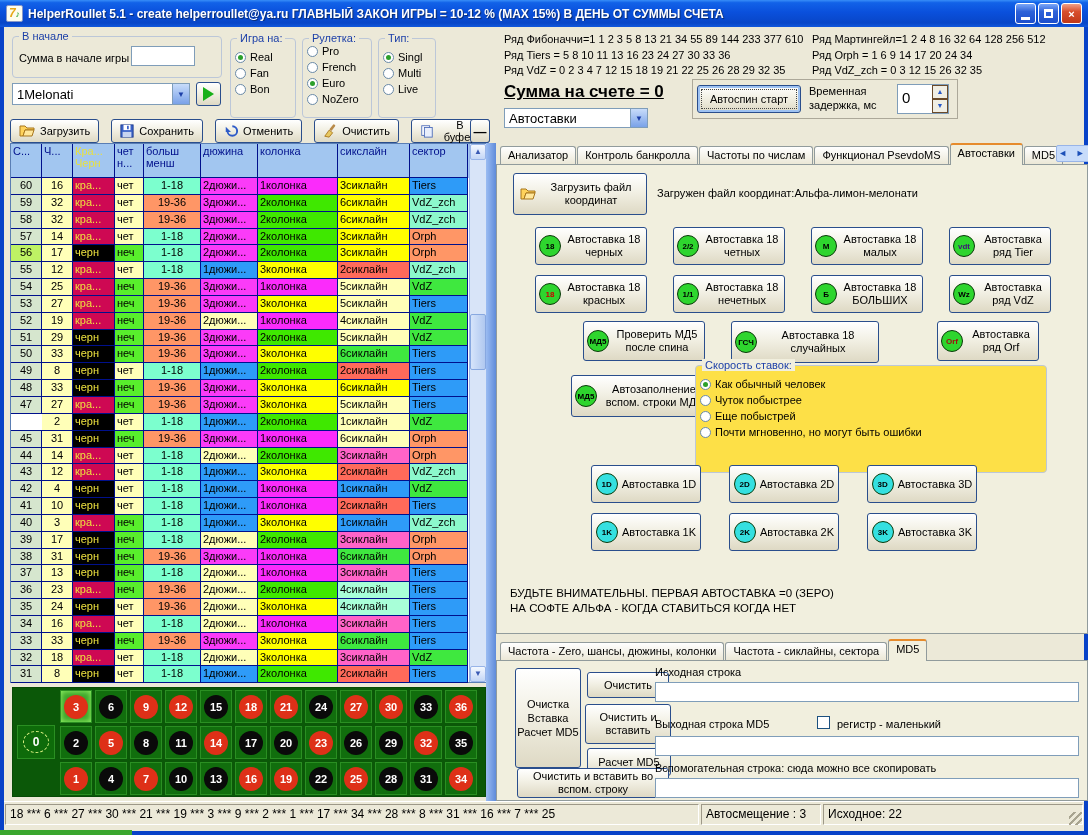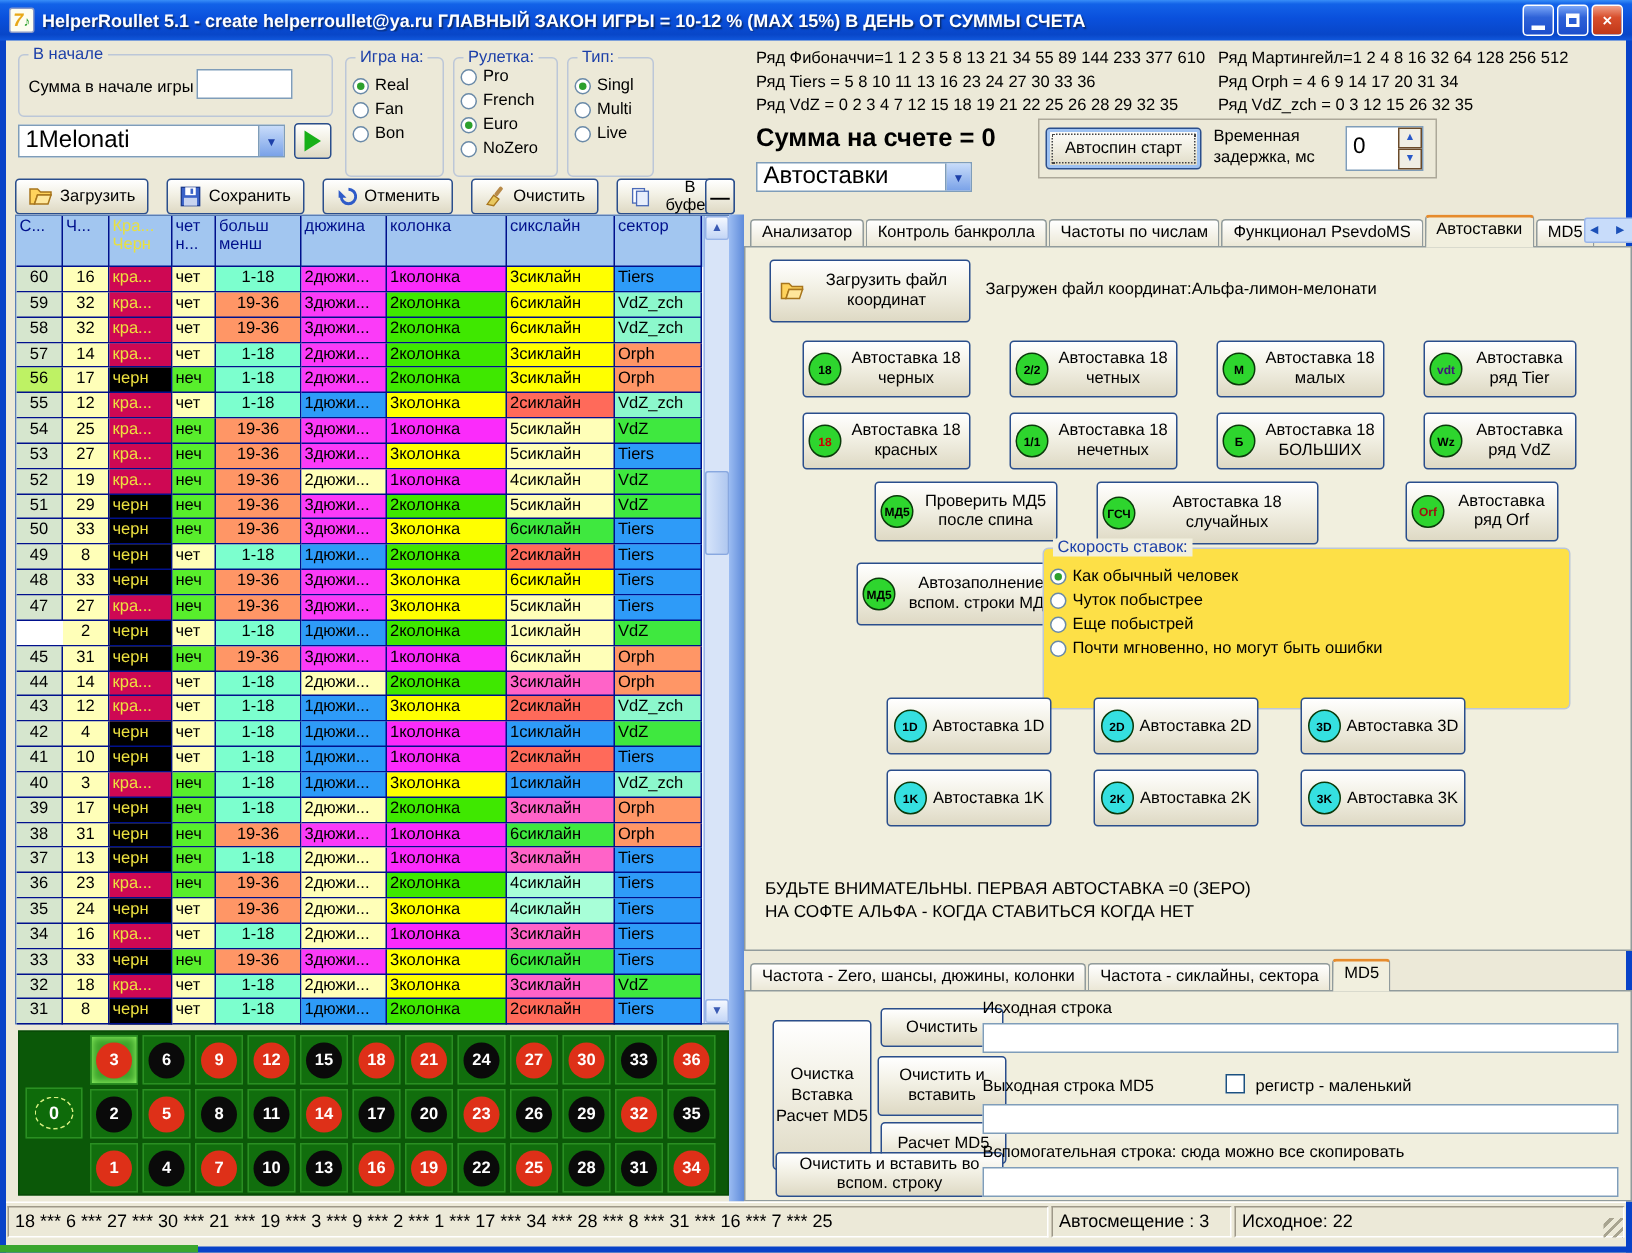--- a/index.html
+++ b/index.html
@@ -25,21 +25,21 @@
   
   .gb { position:absolute; border:1px solid #BCC7D8; border-radius:4px; }
   .gb-title { position:absolute; top:-7px; left:6px; background:#ECE9D8; padding:0 3px; color:#1C3FA8; font-size:11px; }
   .radio-row { display:flex; align-items:center; gap:4px; margin:4px 4px; cursor:default; }
   .radio { width:11px; height:11px; border-radius:50%; border:1px solid #6A8AA8; background:#fff; flex:none; position:relative; }
   .radio.sel::after { content:""; position:absolute; left:2px; top:2px; width:5px; height:5px; border-radius:50%; background:#2CA02C; }
   .xpbtn { background:linear-gradient(180deg,#FFFFFF,#F2F0E4 45%,#DED9C4); border:1px solid #2A4E8C; border-radius:3px;
     font-family:inherit; font-size:11px; color:#000; cursor:default; }
   .input { background:#fff; border:1px solid #7F9DB9; height:20px; font-size:11px; padding:1px 3px; font-family:inherit; }
   .combo { position:absolute; background:#fff; border:1px solid #7F9DB9; display:flex; align-items:center; }
-  .combo .cval { flex:1; padding:0 4px; font-size:16px; white-space:nowrap; overflow:hidden; }
+  .combo .cval { flex:1; padding:0 4px; font-size:13px; white-space:nowrap; overflow:hidden; }
   .combo .cbtn { width:17px; align-self:stretch; background:linear-gradient(180deg,#C8DCFA,#7AA2E8); border-left:1px solid #7F9DB9;
     color:#1C3FA8; font-size:8px; display:flex; align-items:center; justify-content:center; }
   
   .toolbar { position:absolute; left:6px; top:119px; width:480px; height:30px; display:flex; gap:12px; }
   .tbbtn { height:24px; display:flex; align-items:center; justify-content:center; gap:5px; padding:0 8px; }
   .minusbtn { position:absolute; left:466px; top:119px; width:20px; height:24px; font-weight:bold; font-size:13px; }
   
   .dtable { position:absolute; left:6px; top:143px; width:477px; height:540px; background:#fff; border:1px solid #5A7EB4; }
   .thead { display:flex; height:34px; background:#A2C6F0; }
   .th { border-right:1px solid #00108C; border-bottom:1px solid #00108C; color:#00108C; font-size:11px; padding:1px 2px;
@@ -65,21 +65,21 @@
   .brow { position:absolute; left:47px; display:flex; gap:3px; }
   .bcell { width:32px; height:33px; background:#116E0D; border:1px solid #2A8F22; display:flex; align-items:center; justify-content:center; }
   .bcell.hl { background:#3CA32A; box-shadow:inset 0 0 6px #9CFF6C; }
   .bnum { width:24px; height:24px; border-radius:50%; color:#fff; font-weight:bold; font-size:11px;
     display:flex; align-items:center; justify-content:center; }
   .bred { background:#DE3018; } .bblack { background:#0A0A0A; }
   
   .splitter { position:absolute; left:482px; top:143px; width:10px; height:662px; background:linear-gradient(90deg,#9BBCF2,#5F8BDA); }
   
   .series { position:absolute; top:32px; line-height:15.5px; font-size:11px; white-space:nowrap; }
-  .sumlbl { position:absolute; left:500px; top:82px; font-size:17px; font-weight:bold; }
+  .sumlbl { position:absolute; left:500px; top:82px; font-size:17px; font-weight:bold;text-decoration:underline; }
   .autospin-box { position:absolute; left:688px; top:79px; width:266px; height:40px; border:1px solid #ACA899; background:#ECE9D8; }
   .autospin-btn { position:absolute; left:4px; top:5px; width:104px; height:28px; box-shadow:inset 0 0 0 2px #9EC2F2; outline:1px dotted #444; outline-offset:-5px; }
   .delay-lbl { position:absolute; left:116px; top:4px; width:82px; line-height:14px; }
   .spinner { position:absolute; left:204px; top:4px; width:52px; height:30px; background:#fff; border:1px solid #7F9DB9; display:flex; }
   .spin-val { flex:1; font-size:15px; padding:4px 0 0 4px; }
   .spin-btns { width:16px; display:flex; flex-direction:column; }
   .spin-btn { flex:1; background:#F0EEE4; border:1px solid #6A4A2A; color:#2858C8; font-size:7px; text-align:center; line-height:12px; }
   
   .tabstrip { position:absolute; display:flex; align-items:flex-end; height:22px; }
   .tab { height:19px; padding:2px 7px 0; margin-right:1px; background:linear-gradient(180deg,#FFFFFF,#EAE6D4);
@@ -747,21 +747,21 @@
 
   <div class="splitter"></div>
 
   <div class="series" id="seriesL" style="left:500px;">
       <div>Ряд Фибоначчи=1 1 2 3 5 8 13 21 34 55 89 144 233 377 610</div>
       <div>Ряд Tiers = 5 8 10 11 13 16 23 24 27 30 33 36</div>
       <div>Ряд VdZ = 0 2 3 4 7 12 15 18 19 21 22 25 26 28 29 32 35</div>
     </div>
   <div class="series" id="seriesR" style="left:808px;">
       <div>Ряд Мартингейл=1 2 4 8 16 32 64 128 256 512</div>
-      <div>Ряд Orph = 4 6 9 14 17 20 31 34</div>
+      <div>Ряд Orph = 1 6 9 14 17 20 24 34</div>
       <div>Ряд VdZ_zch = 0 3 12 15 26 32 35</div>
     </div>
   <div class="sumlbl" style="left: 500px; top: 82px;">Сумма на счете = 0</div>
   <div class="combo" style="left:500px;top:108px;width:144px;height:20px;">
     <span class="cval">Автоставки</span>
     <span class="cbtn">▼</span>
   </div>
   <div class="autospin-box">
     <button class="xpbtn autospin-btn">Автоспин старт</button>
     <span class="delay-lbl">Временная задержка, мс</span>
@@ -904,21 +904,21 @@
       <div>НА СОФТЕ АЛЬФА - КОГДА СТАВИТЬСЯ КОГДА НЕТ</div>
     </div>
   </div>
 
   <div class="tabstrip" id="bottomTabs" style="left:496px;top:639px;">
       <div class="tab">Частота - Zero, шансы, дюжины, колонки</div>
       <div class="tab">Частота - сиклайны, сектора</div>
       <div class="tab active">MD5</div>
     </div>
   <div class="panel" style="left:492px;top:660px;width:592px;height:141px;">
-    <button class="xpbtn bigbtn" style="position:absolute;left:18px;top:7px;width:66px;height:100px;margin-top:12px;">Очистка
+    <button class="xpbtn bigbtn" style="position:absolute;left:18px;top:7px;width:66px;height:100px;">Очистка
 Вставка
 Расчет MD5</button>
     <button class="xpbtn" style="position:absolute;left:90px;top:11px;width:82px;height:26px;">Очистить</button>
     <button class="xpbtn" style="position:absolute;left:88px;top:43px;width:86px;height:40px;line-height:13px;">Очистить и вставить</button>
     <button class="xpbtn" style="position:absolute;left:90px;top:87px;width:84px;height:28px;">Расчет MD5</button>
     <button class="xpbtn" style="position:absolute;left:20px;top:107px;width:152px;height:30px;line-height:13px;">Очистить и  вставить во вспом. строку</button>
     <span class="lbl" style="left:158px;top:5px;">Исходная строка</span>
     <input class="input" style="position: absolute; left: 158px; top: 21px; width: 424px;" value="">
     <span class="lbl" style="left:158px;top:57px;">Выходная строка MD5</span>
     <span class="cb" style="left:320px;top:55px;"></span>

